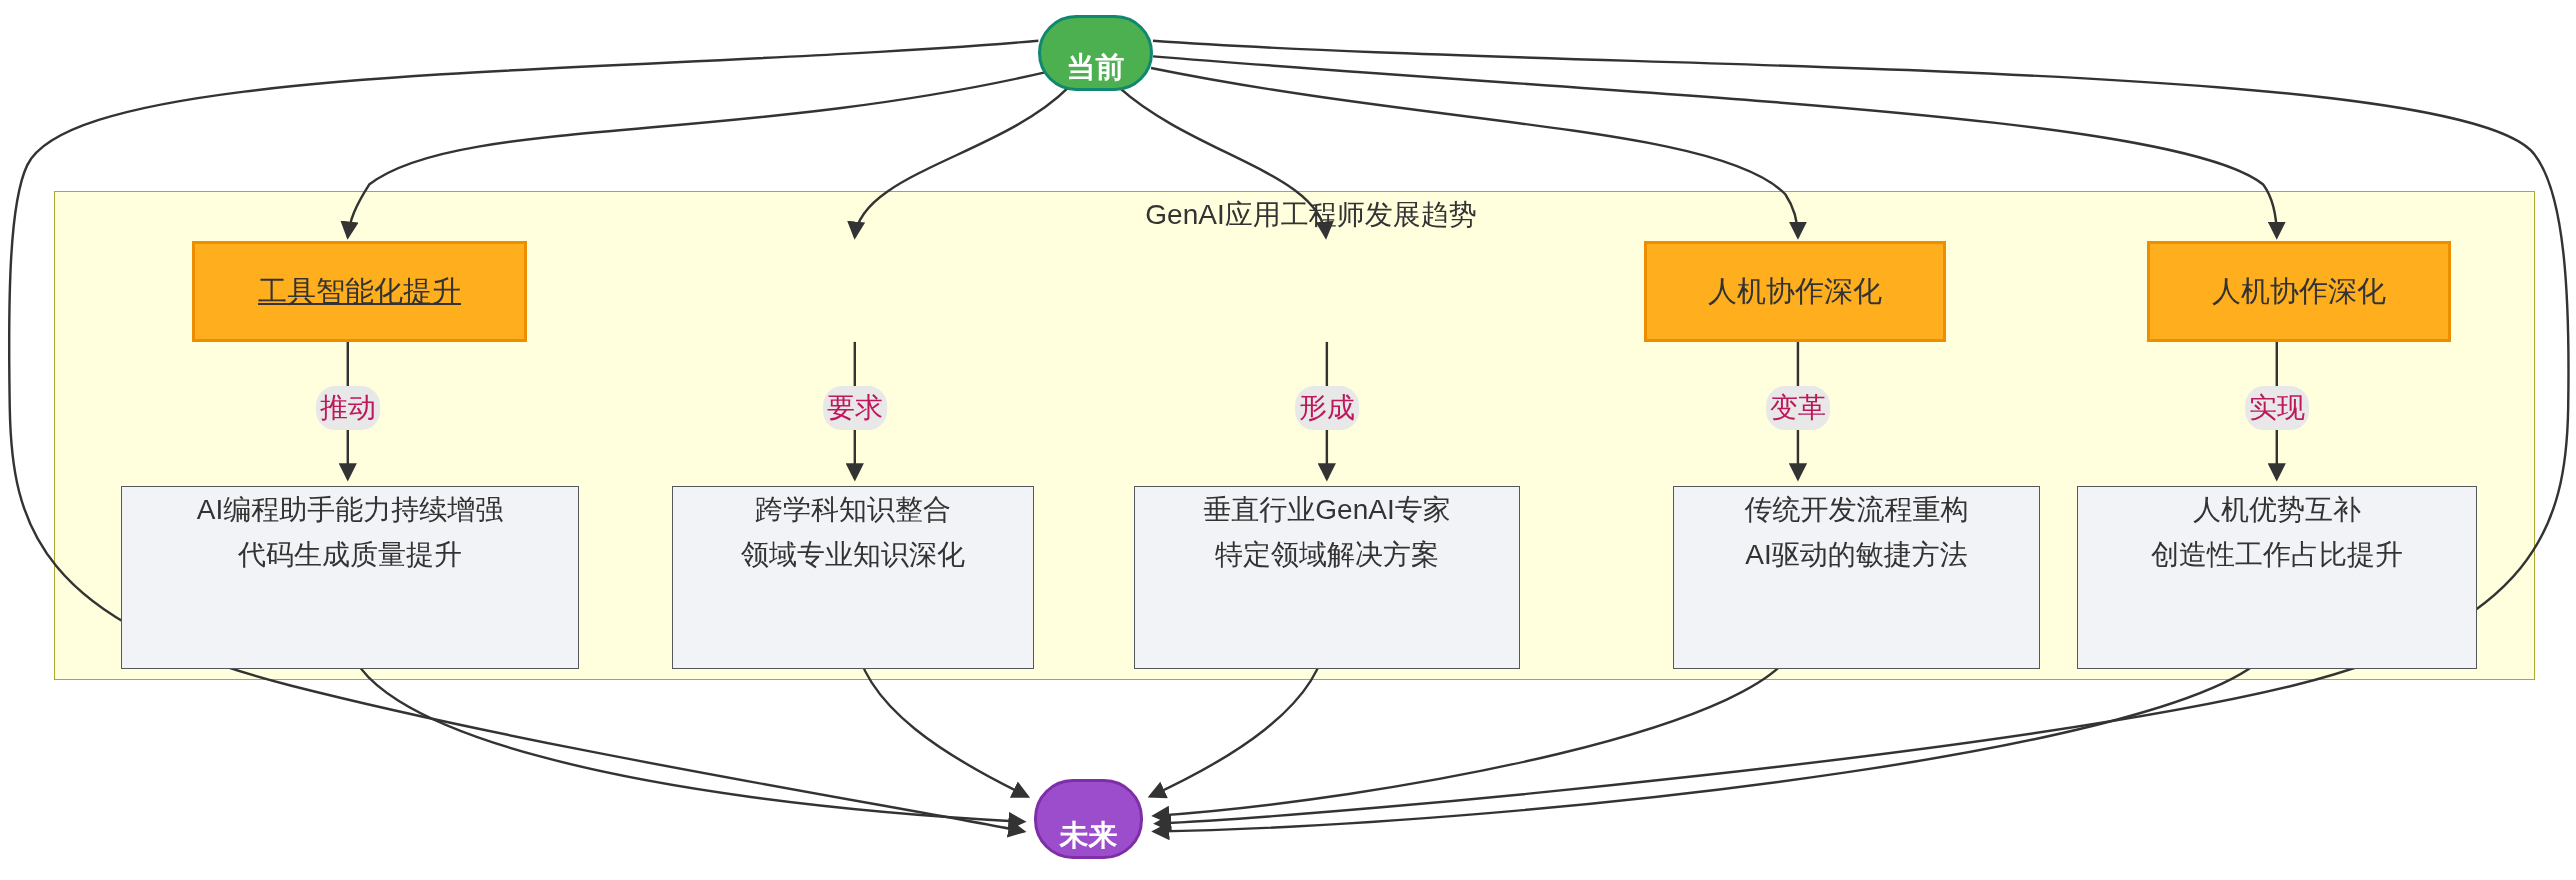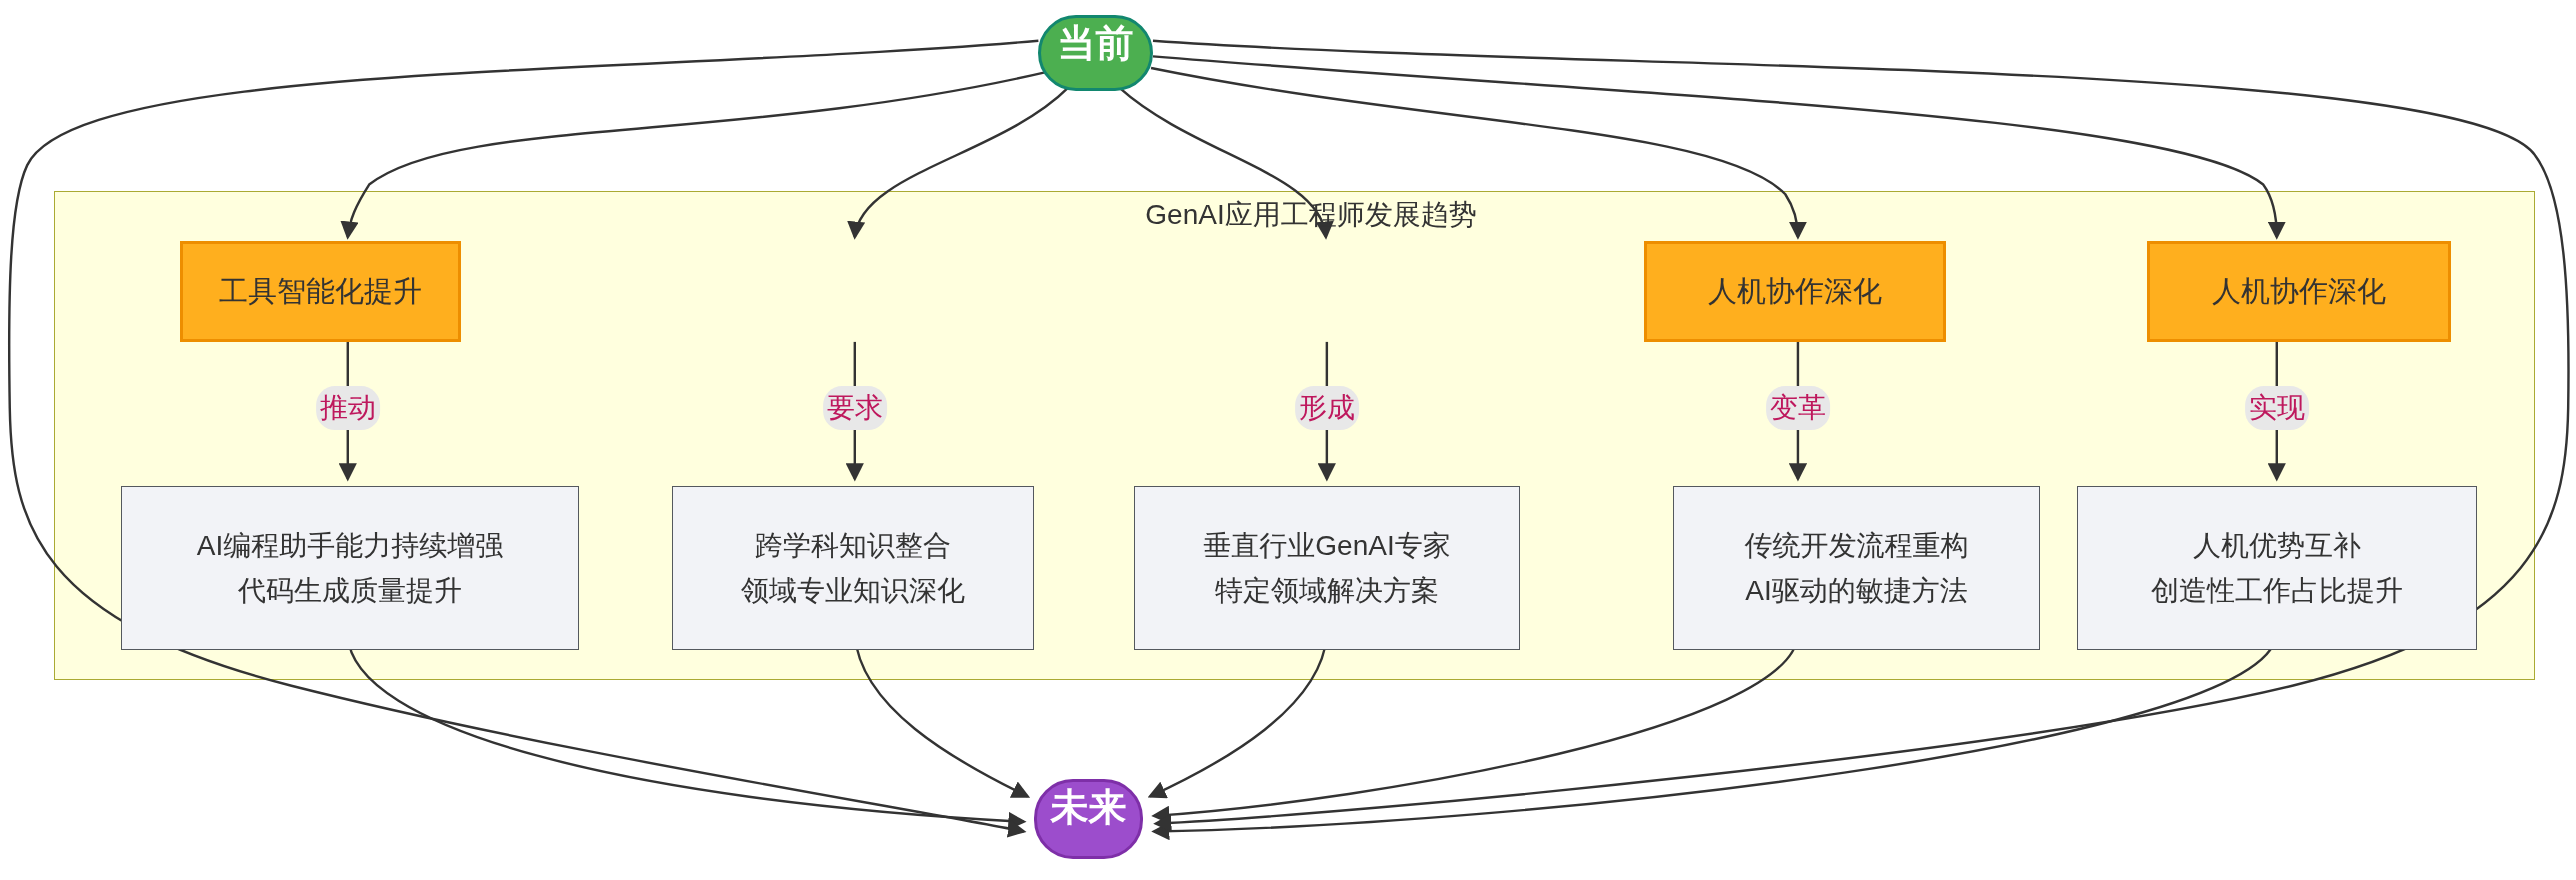--- a/index.html
+++ b/index.html
@@ -35,23 +35,23 @@
     z-index: 4;
   }
   svg.edges {
     position: absolute;
     left: 0; top: 0;
     z-index: 2;
   }
   .stadium {
     position: absolute;
     display: flex;
-    align-items: flex-start;
+    align-items: flex-end;
     justify-content: center;
-    font-size: 38px;
+    font-size: 29px;
     font-weight: bold;
     color: #ffffff;
     box-sizing: border-box;
     z-index: 5;
     white-space: nowrap;
   }
   .stadium.current {
     left: 1038px; top: 14.6px;
     width: 115px; height: 76px;
     background: #4CAF50;
@@ -74,49 +74,49 @@
     display: flex;
     align-items: center;
     justify-content: center;
     font-size: 29px;
     color: #333333;
     z-index: 3;
     white-space: nowrap;
   }
   .detail-node {
     position: absolute;
-    top: 486px; height: 164px;
+    top: 486px; height: 183px;
     background: #F2F3F7;
     border: 1.9px solid #54585E;
     box-sizing: border-box;
     display: flex;
     flex-direction: column;
     align-items: center;
-    justify-content: center;
+    justify-content: flex-start;
     font-size: 28px;
     line-height: 45px;
     color: #333333;
     z-index: 3;
     text-align: center;
     white-space: nowrap;
   }
   .edge-label {
     position: absolute;
     top: 408px;
     transform: translate(-50%, -50%);
     background: #E8E8E8;
     color: #be185d;
     font-size: 28px;
     padding: 2.9px 3.9px;
     z-index: 4;
     white-space: nowrap;
     border-radius: 19px;
   }
   
-  .t1 { left: 180px;  width: 281px; }
+  .t1 { left: 192px;  width: 335px; text-decoration: underline; }
   .t2 { left: 687px;  width: 333px; }
   .t3 { left: 1158px; width: 335px; }
   .t4 { left: 1644px; width: 302px; }
   .t5 { left: 2119px; width: 304px; margin-left: 28px; }
   .d1 { left: 121px;  width: 458px; }
   .d2 { left: 672px;  width: 362px; }
   .d3 { left: 1134px; width: 386px; }
   .d4 { left: 1673px; width: 367px; }
   .d5 { left: 2077px; width: 400px; }
   .l1 { left: 348px; }

